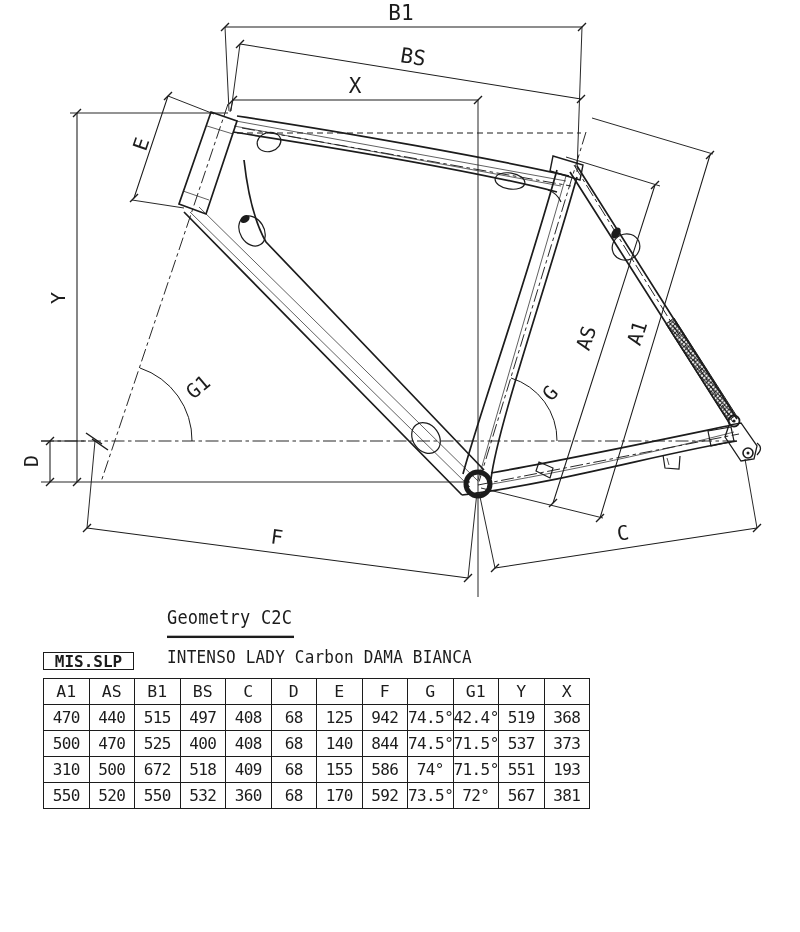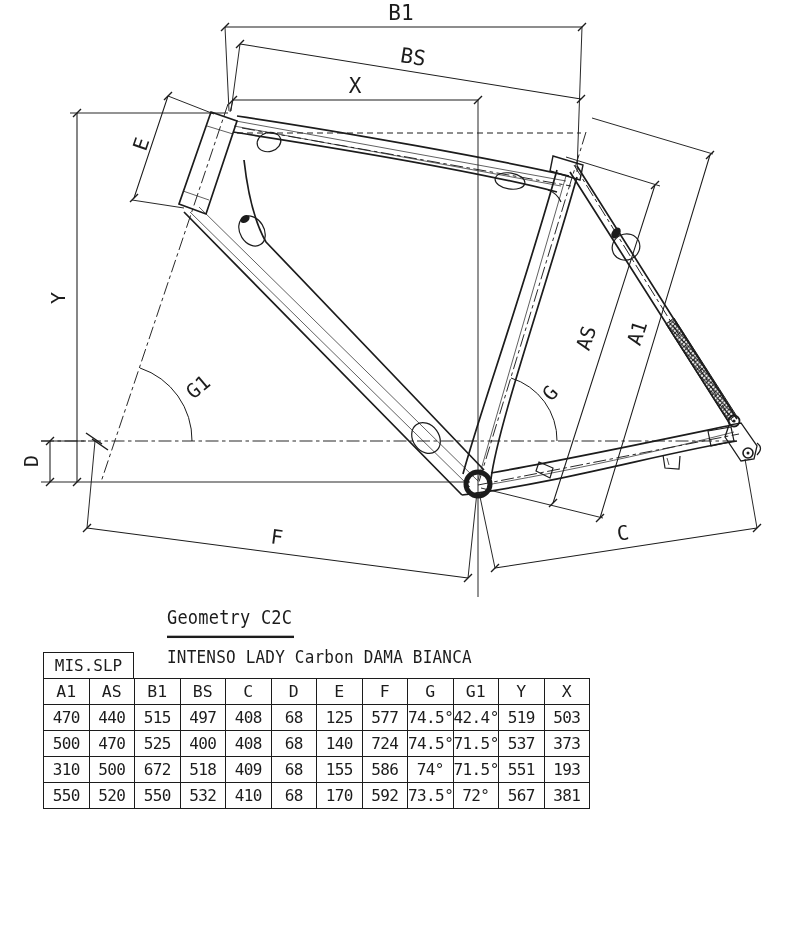--- a/index.html
+++ b/index.html
@@ -10,23 +10,23 @@
   svg { color:var(--line); }
   .dim-label { font-family:"DejaVu Sans Mono", monospace; font-size:20px; fill:var(--line); }
   .dim-label.big { font-size:21px; }
 
   .geo-title { position:absolute; left:167px; top:605px; font-size:17px; letter-spacing:0.2px;
                border-bottom:2px solid var(--line); padding:0 2px 6px 0;
                transform:scaleY(1.18); transform-origin:left top; white-space:nowrap; }
   .geo-subtitle { position:absolute; left:167px; top:646px; font-size:16px; letter-spacing:0.2px;
                transform:scaleY(1.15); transform-origin:left top; white-space:nowrap; }
 
-  .mis-box { position:absolute; left:43px; top:652px; width:91px; height:27px;
+  .mis-box { position:absolute; left:43px; top:652px; width:91px; height:18px;
              border:1.5px solid var(--line); display:flex; align-items:center; justify-content:center;
-             font-size:16px; }
+             font-size:16px;font-weight:bold; }
   table.geo { position:absolute; left:43px; top:678px; width:547px; table-layout:fixed;
               border-collapse:collapse; }
   table.geo th, table.geo td { border:1.5px solid var(--line); text-align:center; vertical-align:middle;
               height:26px; font-weight:normal; white-space:nowrap; overflow:visible; }
   table.geo th { font-size:16.5px; }
   table.geo td { font-size:16px; letter-spacing:-0.6px; }
 </style>
 </head>
 <body>
 
@@ -167,35 +167,35 @@
         <th>X</th>
       </tr>
       <tr>
         <td>470</td>
         <td>440</td>
         <td>515</td>
         <td>497</td>
         <td>408</td>
         <td>68</td>
         <td>125</td>
-        <td>577</td>
+        <td>942</td>
         <td>74.5°</td>
         <td>42.4°</td>
         <td>519</td>
-        <td>503</td>
+        <td>368</td>
       </tr>
       <tr>
         <td>500</td>
         <td>470</td>
         <td>525</td>
         <td>400</td>
         <td>408</td>
         <td>68</td>
         <td>140</td>
-        <td>724</td>
+        <td>844</td>
         <td>74.5°</td>
         <td>71.5°</td>
         <td>537</td>
         <td>373</td>
       </tr>
       <tr>
         <td>310</td>
         <td>500</td>
         <td>672</td>
         <td>518</td>
@@ -206,21 +206,21 @@
         <td>74°</td>
         <td>71.5°</td>
         <td>551</td>
         <td>193</td>
       </tr>
       <tr>
         <td>550</td>
         <td>520</td>
         <td>550</td>
         <td>532</td>
-        <td>410</td>
+        <td>360</td>
         <td>68</td>
         <td>170</td>
         <td>592</td>
         <td>73.5°</td>
         <td>72°</td>
         <td>567</td>
         <td>381</td>
       </tr>
     </tbody>
   </table>

